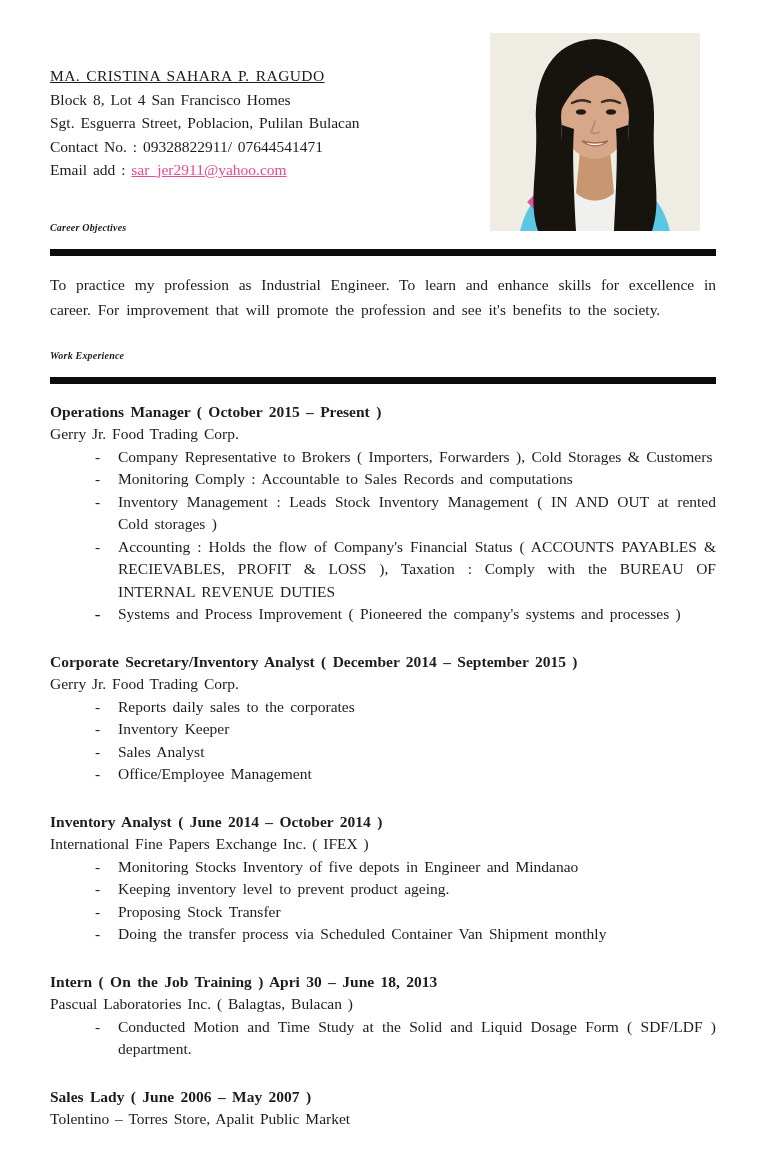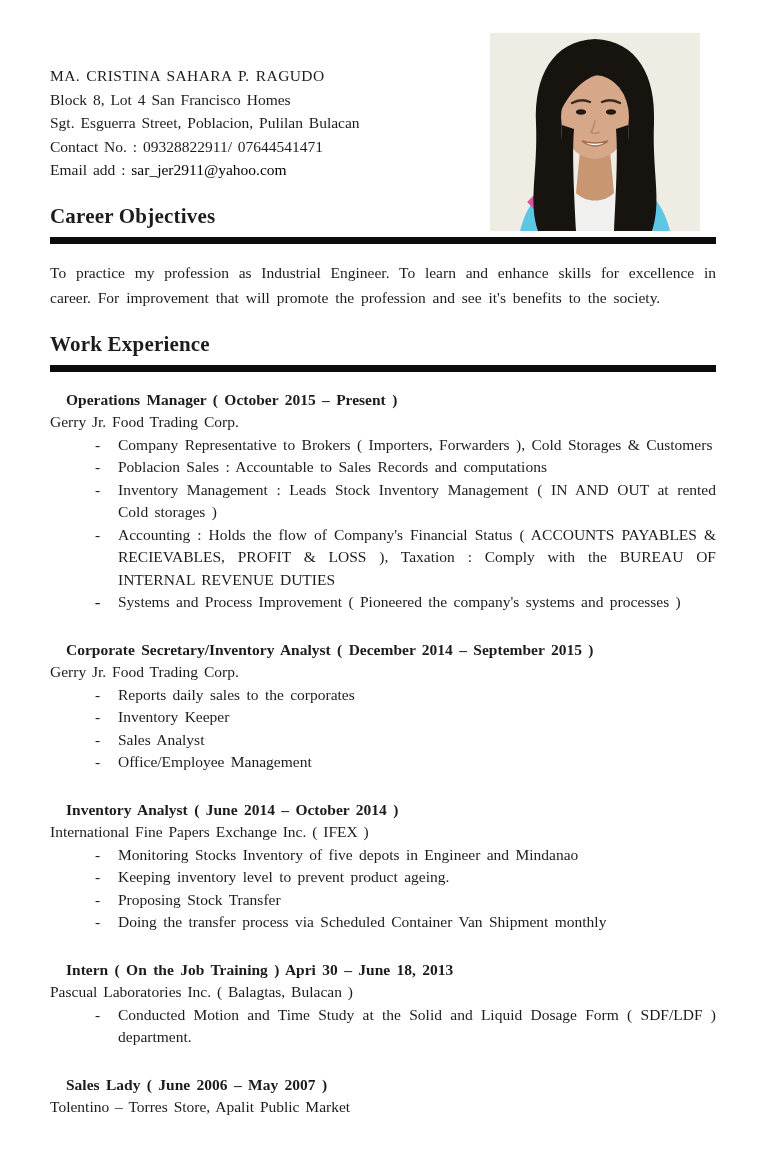--- a/index.html
+++ b/index.html
@@ -17,29 +17,31 @@
     left: 50px;
     top: 64px;
     width: 666px;
   }
   .hline {
     font-size: 15.5px;
     line-height: 23.5px;
     word-spacing: 2px;
     white-space: nowrap;
   }
-  .hline.name { letter-spacing: 0.4px; }
+  .hline.name { letter-spacing: 0.4px; text-decoration: underline; }
   .email {
-    color: #000000;
+    color: #ec4899;
+    text-decoration: underline;
     cursor: pointer;
   }
   .section-heading {
-    font-size: 21px;
+    font-size: 10px;
     font-weight: bold;
-    margin: 24px 0 0 0;
+    font-style: italic;
+    margin: 36px 0 0 0;
     line-height: 20px;
     letter-spacing: 0.2px;
   }
   .section-heading.we { margin-top: 24px; }
   .rule {
     height: 7px;
     background: #0c0c0c;
     margin-top: 11px;
   }
   .para {
@@ -49,21 +51,20 @@
     text-align: justify;
     word-spacing: 3px;
   }
   .job { margin-top: 17px; }
   .job + .job { margin-top: 25px; }
   .job-title {
     font-size: 15.5px;
     font-weight: bold;
     line-height: 22.5px;
     word-spacing: 2.5px;
-    margin-left: 16px;
   }
   .job-company {
     font-size: 15.5px;
     line-height: 22.5px;
     word-spacing: 2px;
   }
   ul.bullets {
     list-style: none;
     margin: 0;
     padding: 0;
@@ -147,21 +148,21 @@
     <p class="para">To practice my profession as Industrial Engineer. To learn and enhance skills for excellence in career. For improvement that will promote the profession and see it's benefits to the society.</p>
 
     <h2 class="section-heading we">Work Experience</h2>
     <div class="rule"></div>
 
     <div class="job">
       <div class="job-title">Operations Manager ( October 2015 – Present )</div>
       <div class="job-company">Gerry Jr. Food Trading Corp.</div>
       <ul class="bullets">
         <li><span class="dash">-</span><span>Company Representative to Brokers ( Importers, Forwarders ), Cold Storages &amp; Customers</span></li>
-        <li><span class="dash">-</span><span>Poblacion Sales : Accountable to Sales Records and computations</span></li>
+        <li><span class="dash">-</span><span>Monitoring Comply : Accountable to Sales Records and computations</span></li>
         <li><span class="dash">-</span><span>Inventory Management : Leads Stock Inventory Management ( IN AND OUT at rented Cold storages )</span></li>
         <li><span class="dash">-</span><span>Accounting : Holds the flow of Company's Financial Status ( ACCOUNTS PAYABLES &amp; RECIEVABLES, PROFIT &amp; LOSS ), Taxation : Comply with the BUREAU OF INTERNAL REVENUE DUTIES</span></li>
         <li><span class="dash">-</span></li>
         <li><span class="dash">-</span><span>Systems and Process Improvement ( Pioneered the company's systems and processes )</span></li>
       </ul>
     </div>
 
     <div class="job">
       <div class="job-title">Corporate Secretary/Inventory Analyst ( December 2014 – September 2015 )</div>
       <div class="job-company">Gerry Jr. Food Trading Corp.</div>

